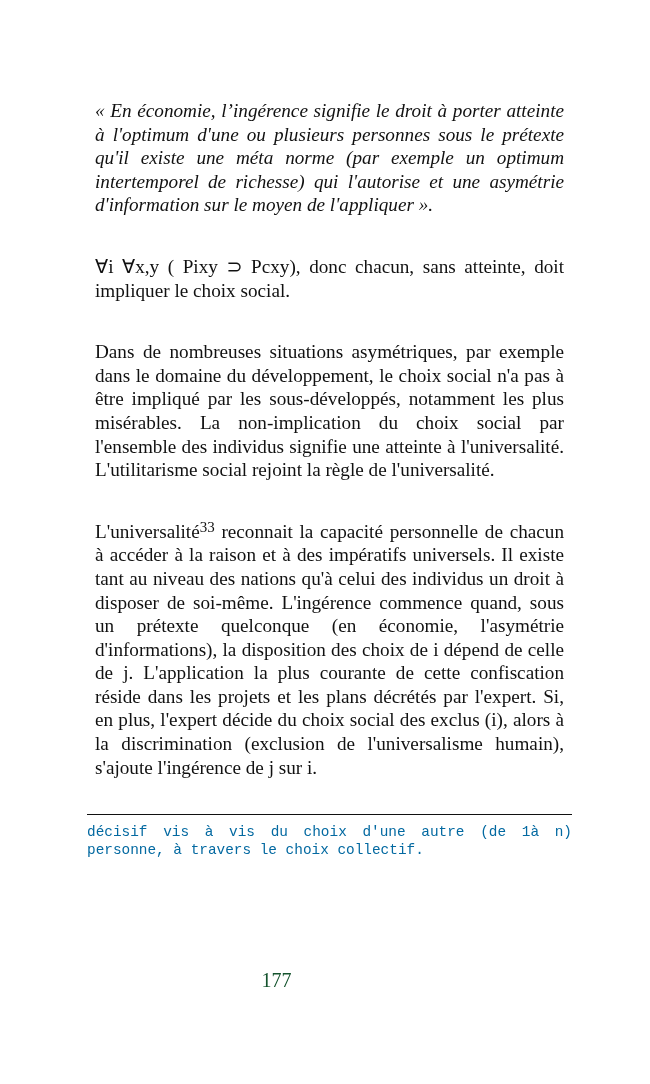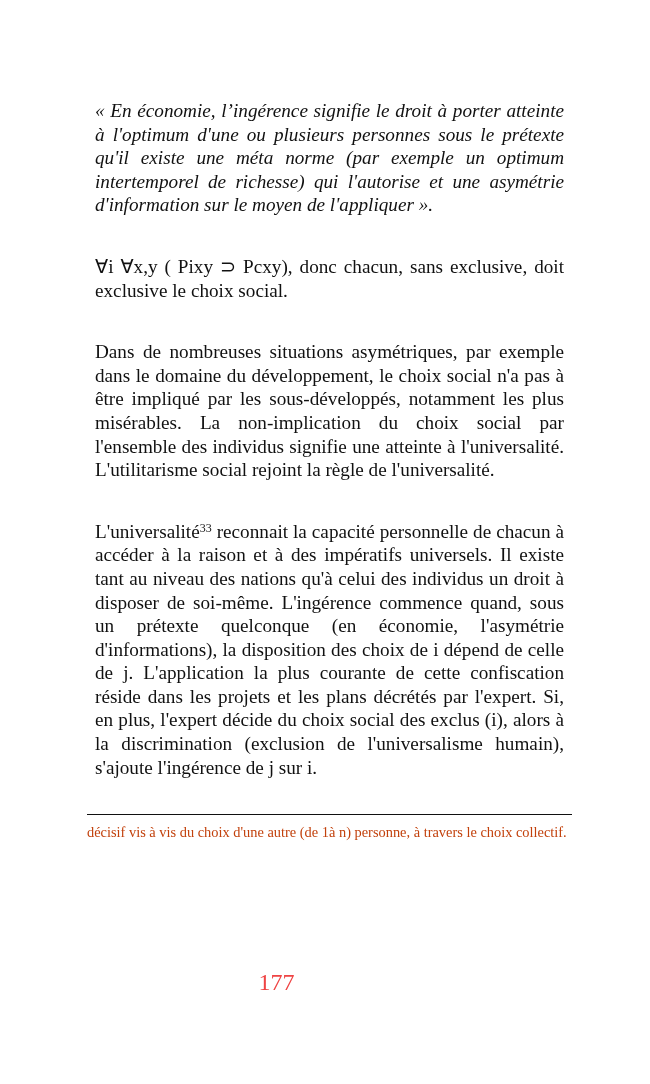--- a/index.html
+++ b/index.html
@@ -1,34 +1,34 @@
 <!DOCTYPE html>
 <html><head>
   <meta charset="utf-8">
   <style>
     html, body { margin: 0; padding: 0; background: #ffffff; }
     body { width: 650px; height: 1084px; position: relative; overflow: hidden; }
     .page { position: absolute; left: 87px; top: 91px; width: 485px; color: #111; font-family: "Liberation Serif", serif; }
     .p { font-size: 19.2px; line-height: 23.6px; text-align: justify; margin: 8px; }
     .quote { font-style: italic; }
     .gap { height: 22px; }
-    sup.fn { font-size: 12px; vertical-align: 6px; line-height: 0; }
+    sup.fn { font-size: 15px; vertical-align: 6px; line-height: 0; }
     .rule { position: absolute; left: 87px; top: 814px; width: 485px; border-top: 1.5px solid #111; }
-    .notes { position: absolute; left: 87px; top: 824px; width: 485px; font-family: Liberation Serif, serif; color: #c2410c; }
+    .notes { position: absolute; left: 87px; top: 824px; width: 485px; font-family: Liberation Mono, monospace; color: #0369a1; }
     .note { font-size: 14.4px; line-height: 17.6px; text-align: justify; margin: 0; }
     .note-gap { height: 18px; }
-    .pagenum { position: absolute; left: 0; width: 553px; top: 969px; text-align: center; font-family: "Liberation Serif", serif; font-size: 24px; color: #ef4444; }
+    .pagenum { position: absolute; left: 0; width: 553px; top: 969px; text-align: center; font-family: "Liberation Serif", serif; font-size: 20px; color: #14532d; }
   </style>
 </head>
 <body>
 
 <div class="page">
   <p class="p quote">« En économie, l’ingérence signifie le droit à porter atteinte à l'optimum d'une ou plusieurs personnes sous le prétexte qu'il existe une méta norme (par exemple un optimum intertemporel de richesse) qui l'autorise et une asymétrie d'information sur le moyen de l'appliquer ».</p>
   <div class="gap"></div>
-  <p class="p" style="text-align-last:left;">∀i ∀x,y ( Pixy ⊃ Pcxy),  donc chacun, sans exclusive, doit exclusive le choix social.</p>
+  <p class="p" style="text-align-last:left;">∀i ∀x,y ( Pixy ⊃ Pcxy),  donc chacun, sans atteinte, doit impliquer le choix social.</p>
   <div class="gap"></div>
   <p class="p">Dans de nombreuses situations asymétriques, par exemple dans le domaine du développement, le choix social n'a pas à  être impliqué par les sous-développés, notamment les plus misérables. La non-implication du choix social par l'ensemble des individus signifie une atteinte à l'universalité.  L'utilitarisme social  rejoint la règle de l'universalité.</p>
   <div class="gap"></div>
   <p class="p"><span>L'universalité</span><sup class="fn">33</sup><span> reconnait la capacité personnelle de chacun à accéder à la raison et à des impératifs universels. Il existe tant au niveau des nations qu'à celui des individus un droit à disposer de soi-même. L'ingérence commence quand, sous un prétexte quelconque (en économie, l'asymétrie d'informations), la disposition des choix de i dépend de celle de j. L'application la plus courante de cette confiscation réside dans les projets et les plans décrétés par l'expert. Si, en plus, l'expert décide du choix social des exclus (i), alors à la discrimination (exclusion de l'universalisme humain), s'ajoute l'ingérence de j sur i.</span></p>
 </div>
 
 <div class="rule"></div>
 
 <div class="notes">
   <p class="note">décisif vis à vis du choix d'une autre (de 1à n) personne, à travers le choix collectif.</p>

